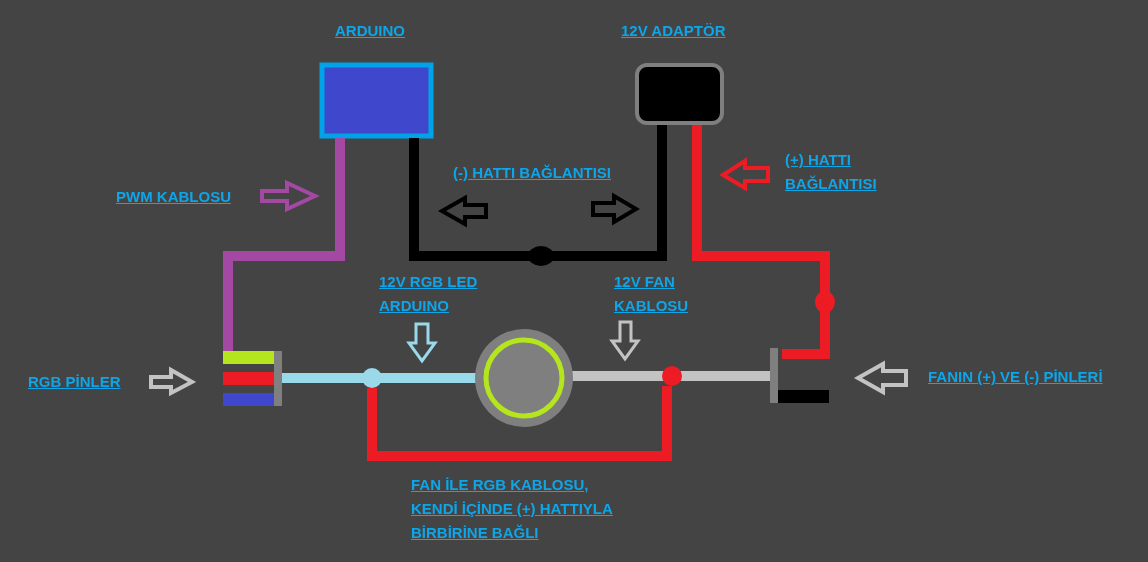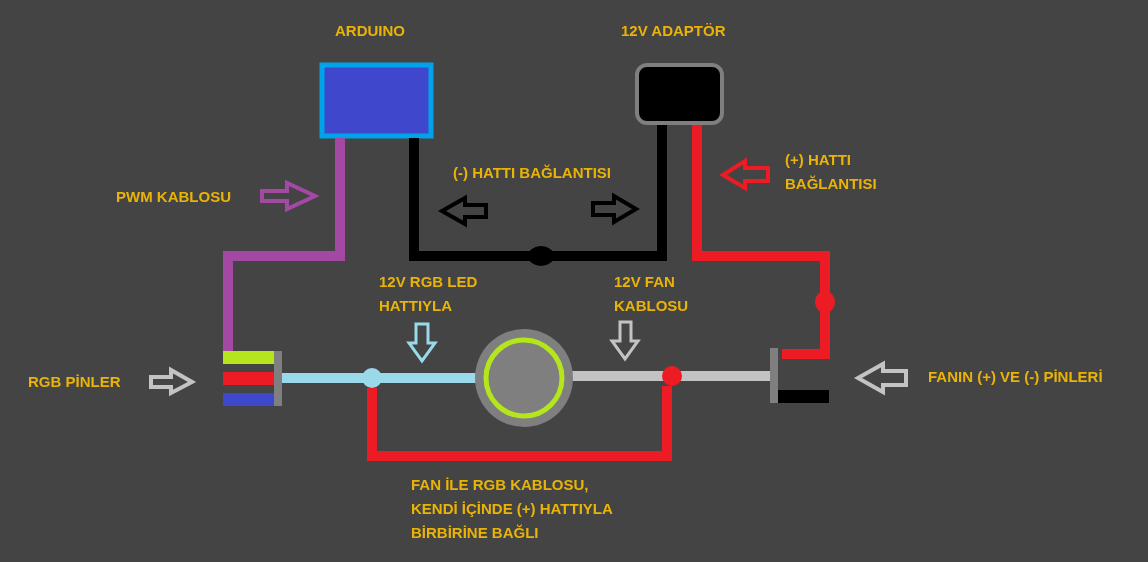--- a/index.html
+++ b/index.html
@@ -1,18 +1,18 @@
 <!DOCTYPE html>
 <html><head>
 <meta charset="utf-8">
 <style>
   html, body { margin: 0; padding: 0; background: #444444; }
   body { width: 1148px; height: 562px; position: relative; overflow: hidden; }
   svg { position: absolute; left: 0; top: 0; }
-  .lbl { position: absolute; color: #eab308; font-family: "Liberation Sans", sans-serif; font-weight: bold; font-size: 15px; line-height: 24px; white-space: pre; }
+  .lbl { position: absolute; color: #0ea5e9; font-family: "Liberation Sans", sans-serif; font-weight: bold; font-size: 15px; line-height: 24px; white-space: pre; text-decoration: underline; }
 </style>
 </head>
 <body>
 
 <svg width="1148" height="562">
 
   <rect x="322" y="65" width="109" height="71" fill="#3f48cc" stroke="#00a2e8" stroke-width="5"></rect>
 
   <rect x="637" y="65" width="85" height="58" rx="10" fill="#000000" stroke="#7f7f7f" stroke-width="4"></rect>
 
@@ -53,20 +53,20 @@
   <polygon points="906,371 883,371 883,364 858,378 883,392 883,385 906,385" fill="none" stroke="#c3c3c3" stroke-width="4"></polygon>
 </svg>
 
 <div class="lbl" style="left:335px;top:19px;">ARDUINO</div>
 <div class="lbl" style="left:621px;top:19px;">12V ADAPTÖR</div>
 <div class="lbl" style="left:453px;top:161px;">(-) HATTI BAĞLANTISI</div>
 <div class="lbl" style="left:785px;top:148px;">(+) HATTI
 BAĞLANTISI</div>
 <div class="lbl" style="left:109px;top:185px;margin-left:7px;">PWM KABLOSU</div>
 <div class="lbl" style="left:379px;top:270px;">12V RGB LED
-HATTIYLA</div>
+ARDUINO</div>
 <div class="lbl" style="left:614px;top:270px;">12V FAN
 KABLOSU</div>
 <div class="lbl" style="left:28px;top:370px;text-align:right;">RGB PİNLER</div>
 <div class="lbl" style="left:928px;top:365px;">FANIN (+) VE (-) PİNLERİ</div>
 <div class="lbl" style="left:411px;top:473px;">FAN İLE RGB KABLOSU,
 KENDİ İÇİNDE (+) HATTIYLA
 BİRBİRİNE BAĞLI</div>
 
 </body></html>

